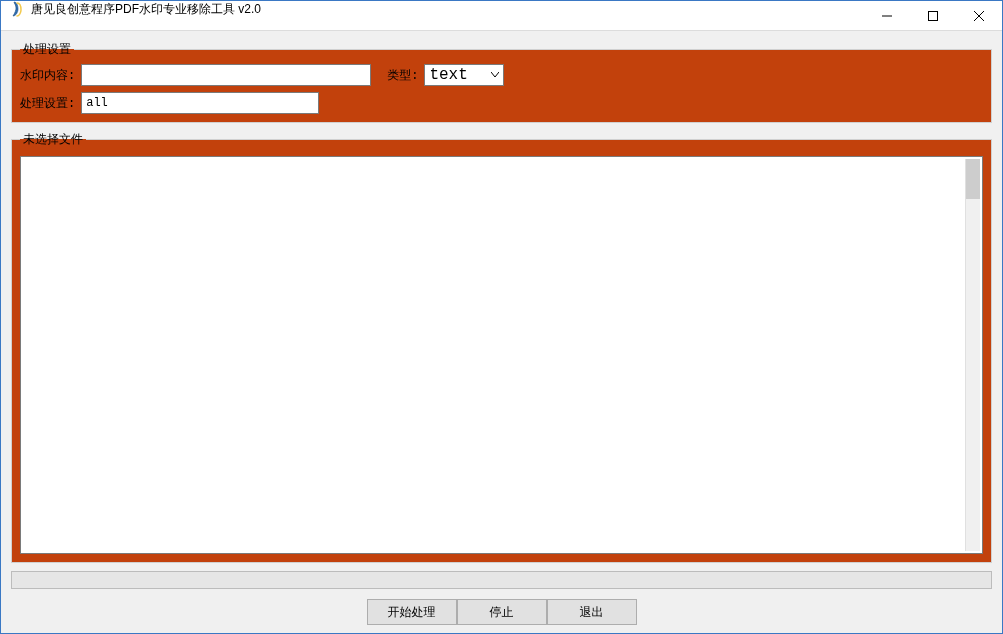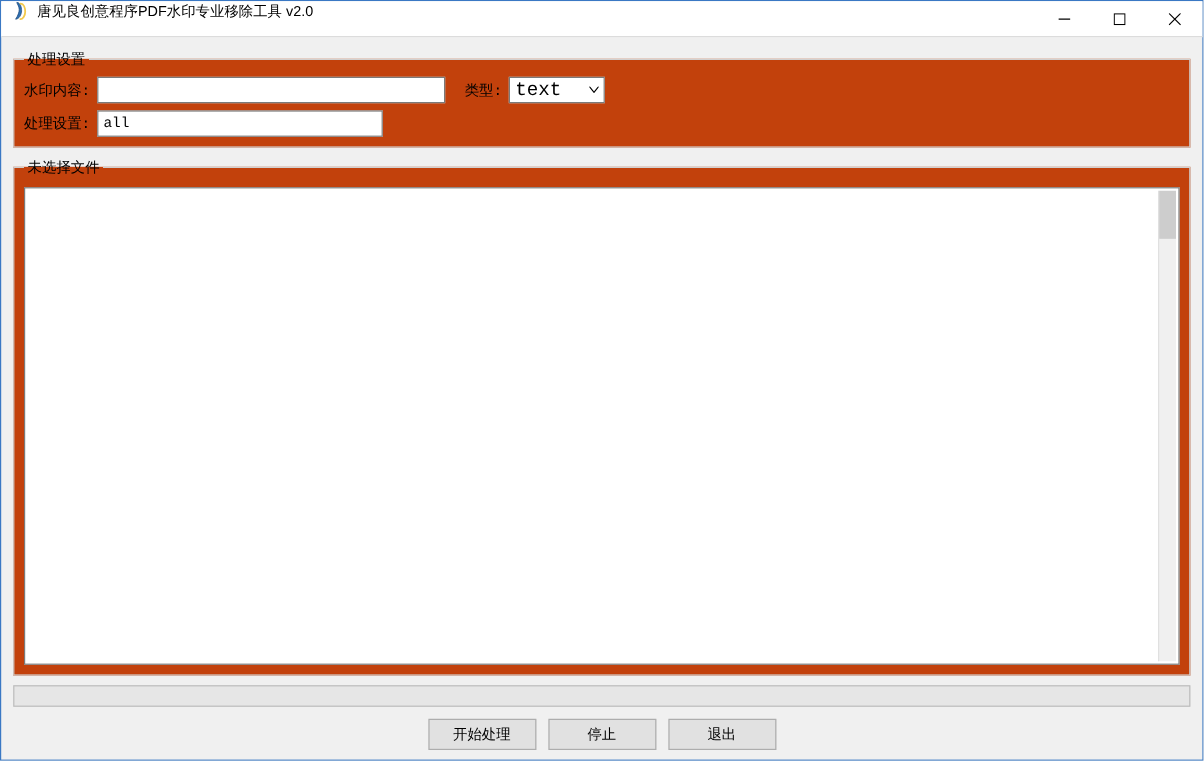--- a/index.html
+++ b/index.html
@@ -162,21 +162,20 @@
   }
   .progress-fill {
     height:100%;
     width:0%;
     background:#06b025;
   }
 
   .bottom-buttons {
     display:flex;
     justify-content:center;
-    gap: 10px;
     padding: 2px 0 0 0;
   }
 </style>
 </head>
 <body>
 
 <div class="window">
 
   <div class="titlebar">
     <span class="icon">

